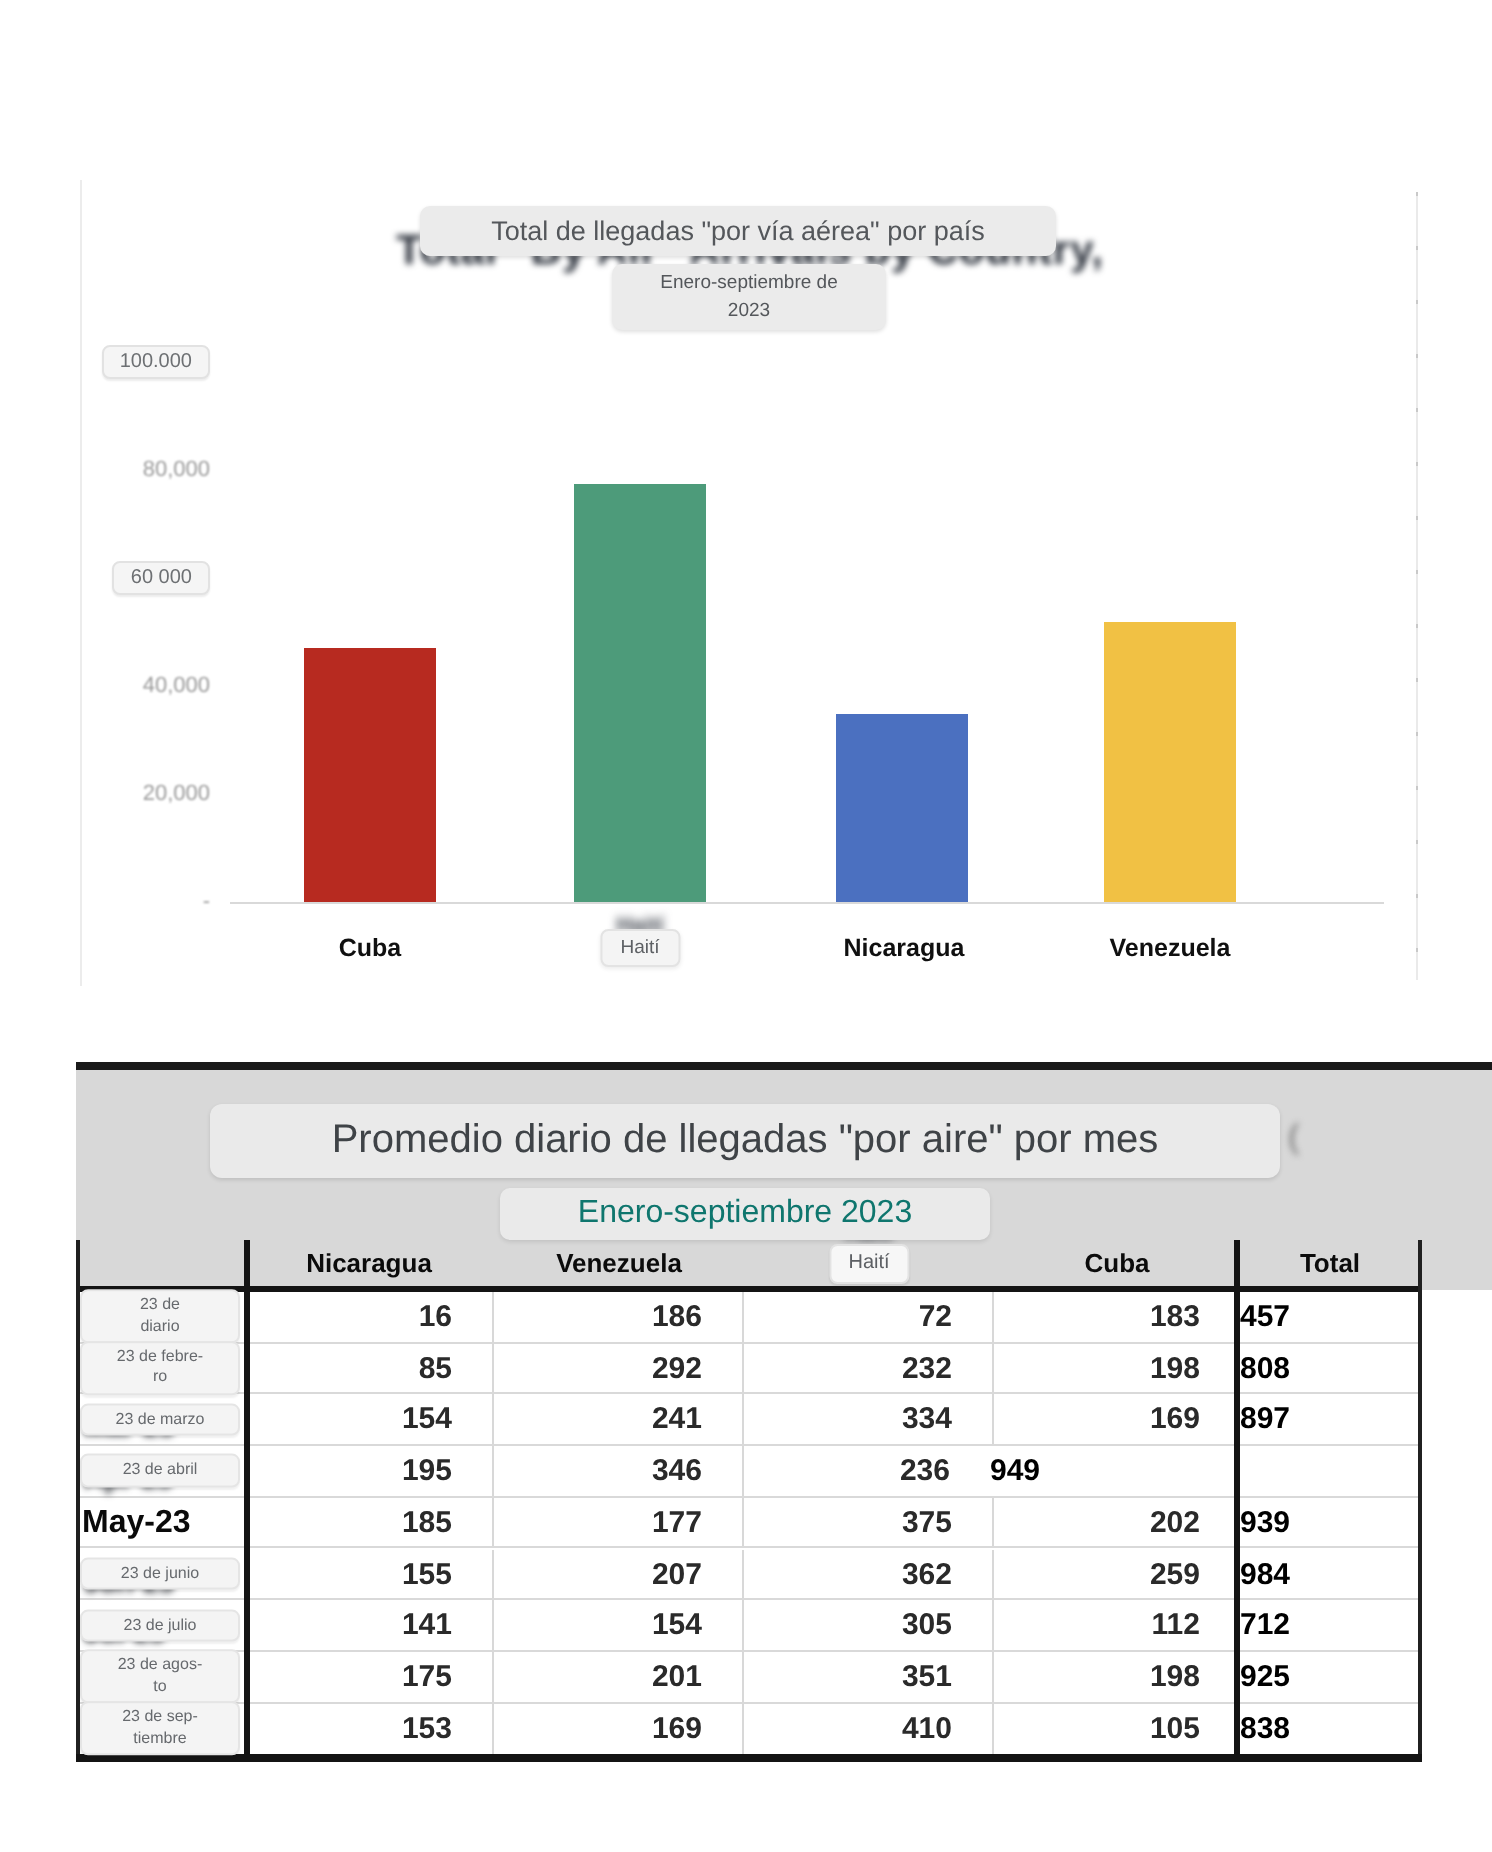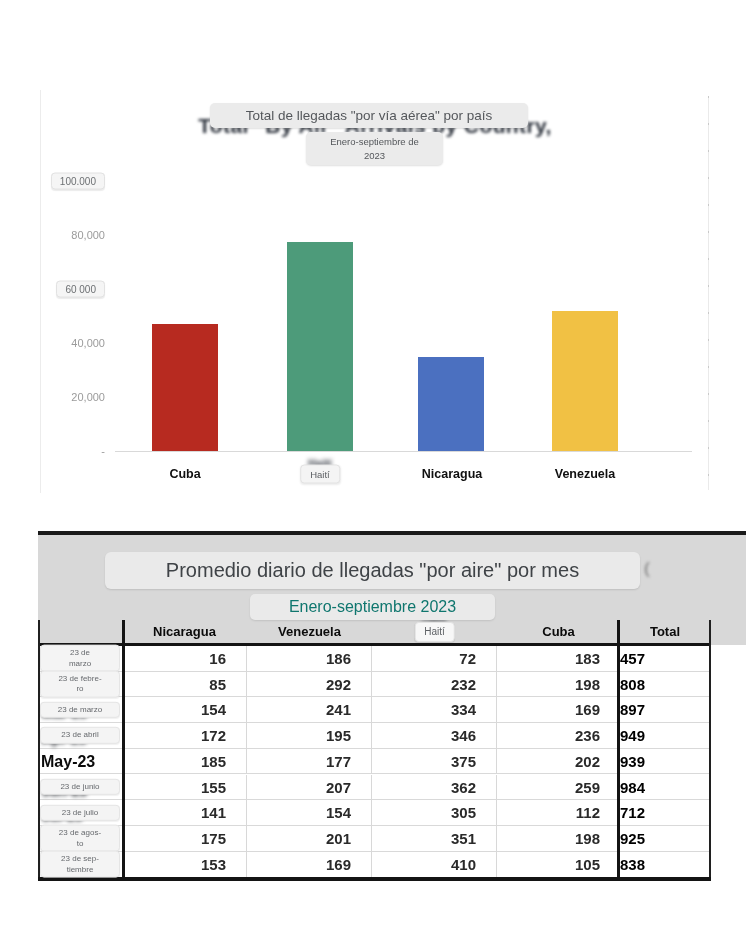--- a/index.html
+++ b/index.html
@@ -120,21 +120,21 @@
         <div class="hbubble" style="left: 396.5px;">Haití</div>
         <div class="hcell" style="left: 520.5px;">Cuba</div>
         <div class="hcell" style="left: 627px;">Total</div>
       </div>
     <div class="t-headsep"></div>
     <div class="t-body" id="tbody">
         <div class="t-row sep" style="top: 0px;">
           <div class="cell-label">
             <div class="mbubble">
               <div>23 de</div>
-              <div>marzo</div>
+              <div>diario</div>
             </div>
           </div>
           <div class="cell-v b0 c0">16</div>
           <div class="cell-v b1 c1">186</div>
           <div class="cell-v b2 c2">72</div>
           <div class="cell-v b3 c3">183</div>
           <div class="cell-total">457</div>
         </div>
         <div class="t-row sep" style="top: 25.7px;">
           <div class="cell-label">
@@ -162,21 +162,20 @@
           <div class="cell-v b3 c3">169</div>
           <div class="cell-total">897</div>
         </div>
         <div class="t-row sep" style="top: 77.1px;">
           <div class="cell-label">
             <div class="mremnant">Apr-23</div>
             <div class="mbubble">
               <div>23 de abril</div>
             </div>
           </div>
-          <div class="cell-v b0 c0">172</div>
           <div class="cell-v b1 c1">195</div>
           <div class="cell-v b2 c2">346</div>
           <div class="cell-v b3 c3">236</div>
           <div class="cell-total">949</div>
         </div>
         <div class="t-row sep" style="top: 102.8px;">
           <div class="cell-label">
             <div class="morig">May-23</div>
           </div>
           <div class="cell-v b0 c0">185</div>

